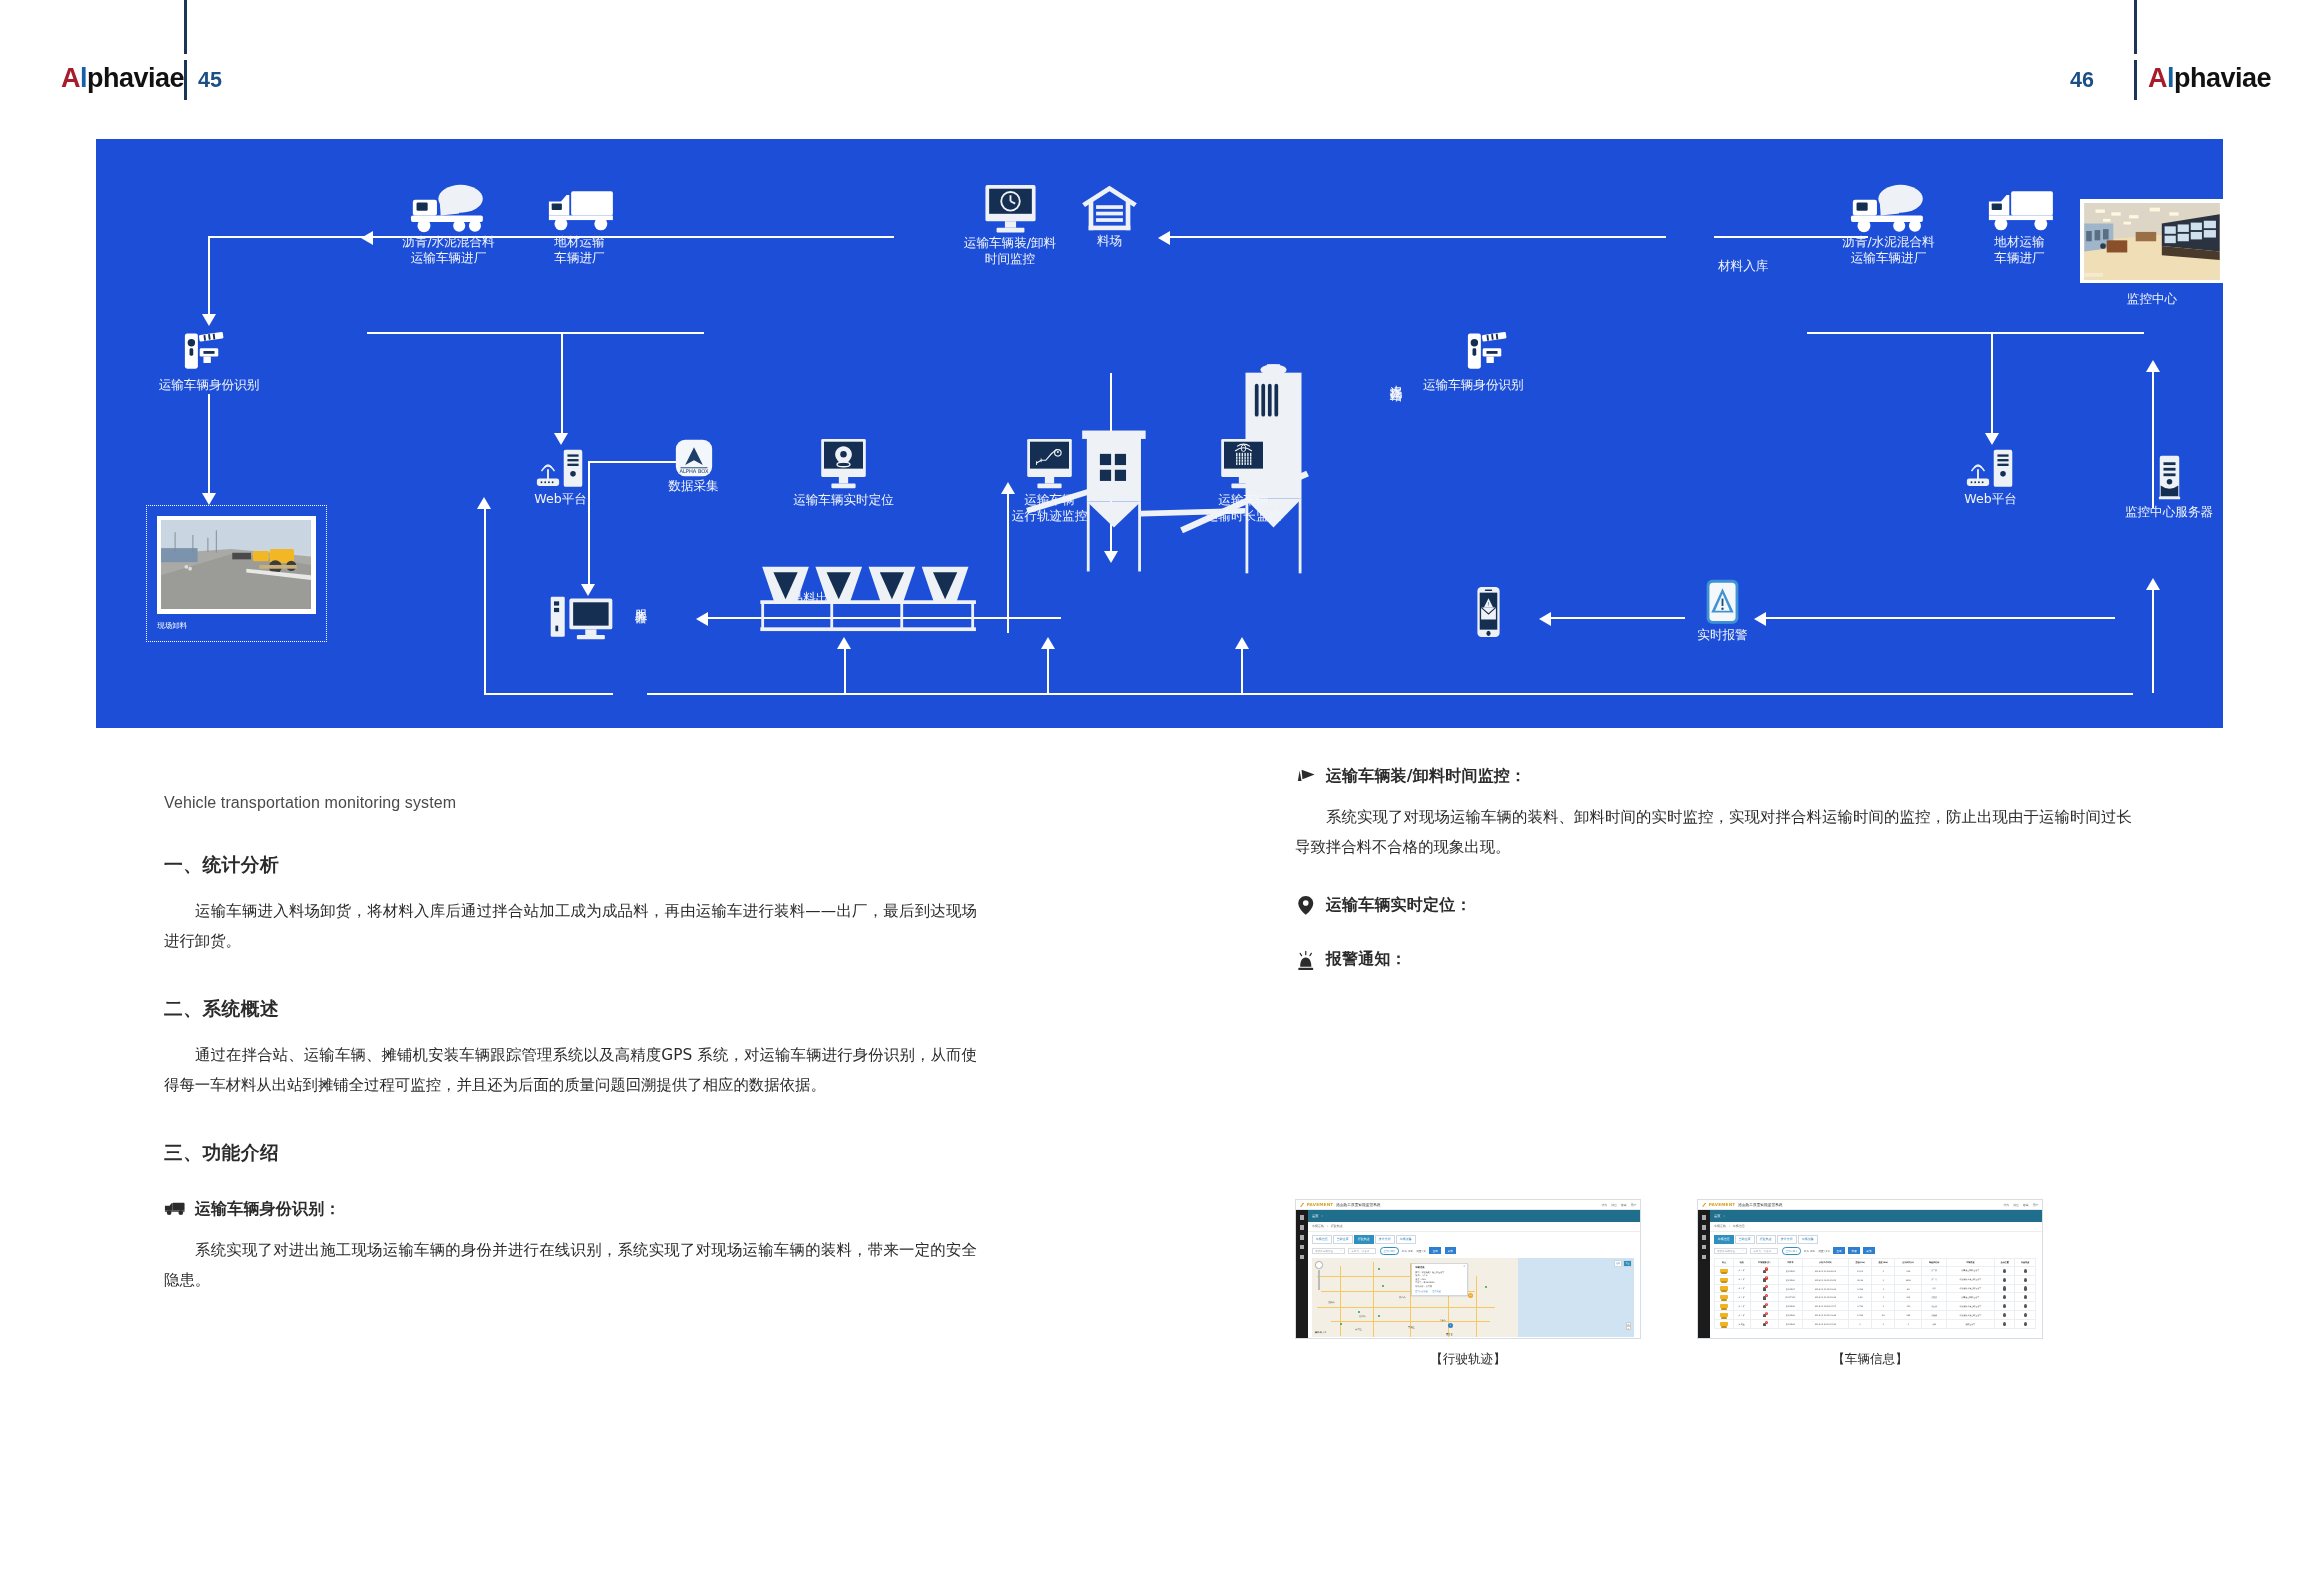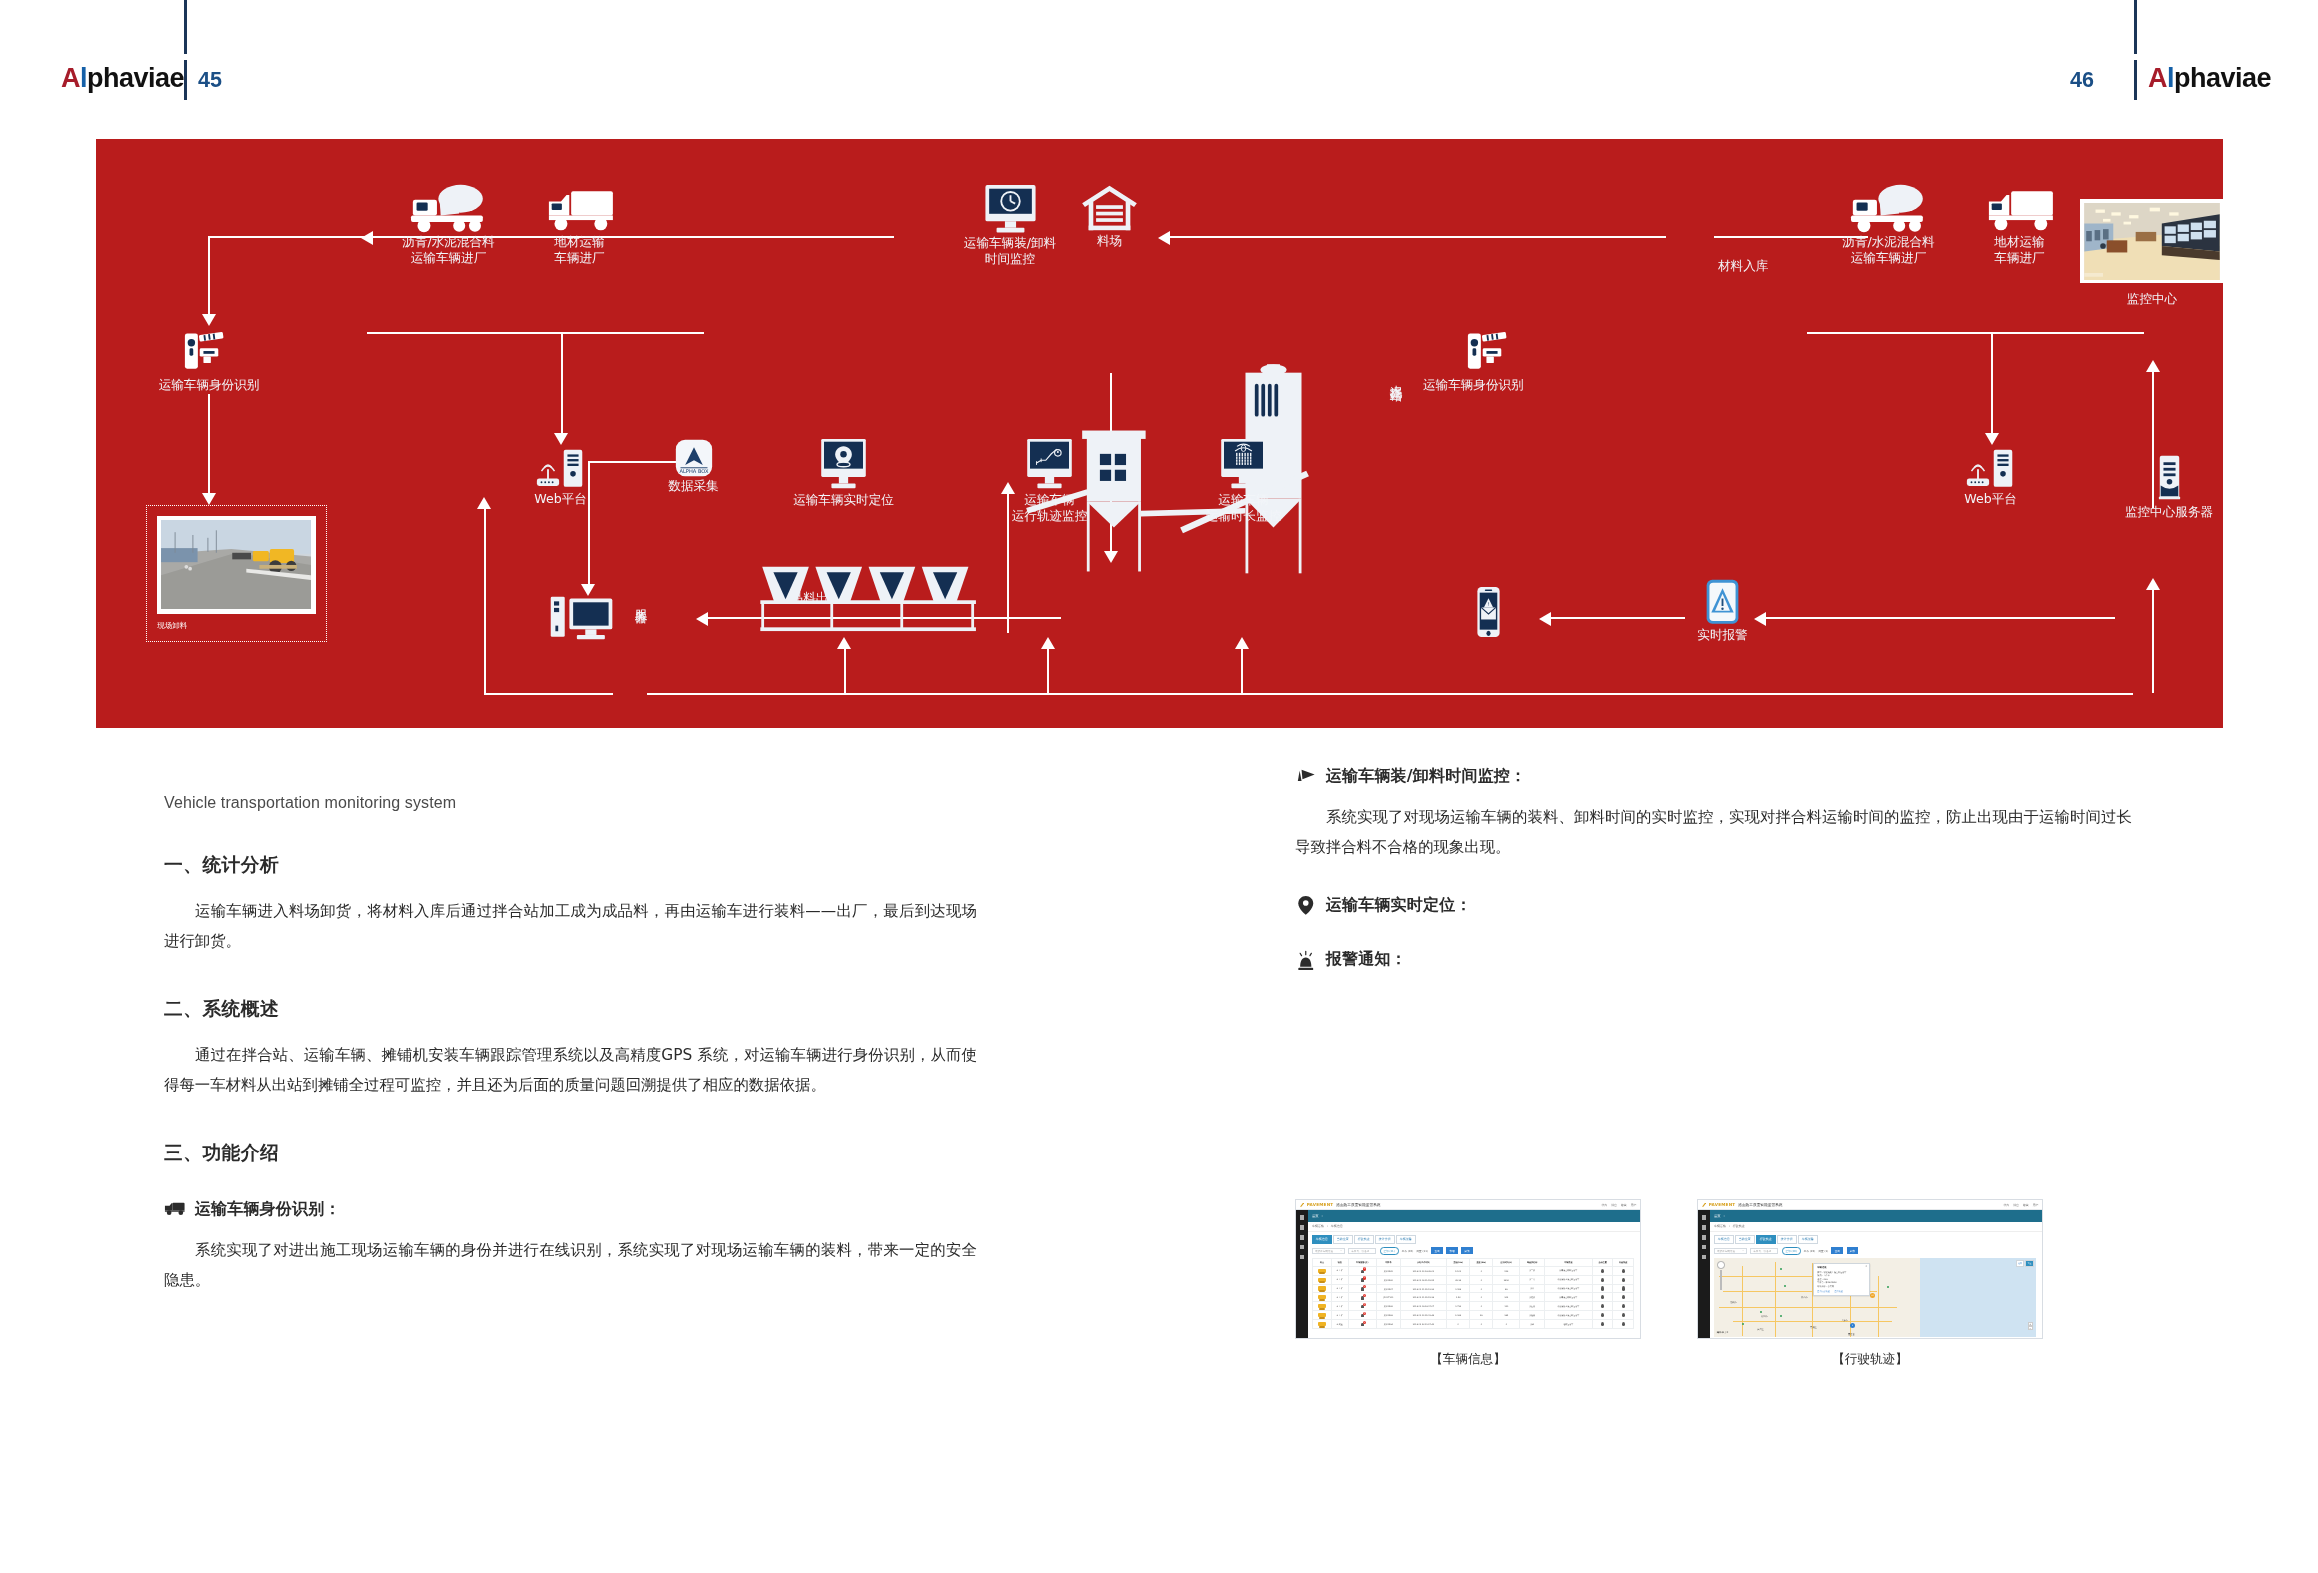--- a/index.html
+++ b/index.html
@@ -26,21 +26,21 @@
   .pg-div.l { left:184px; }
   .pg-div.r { left:2134px; }
 
   .pgnum { position:absolute; top:68px; font-size:21.5px; font-weight:bold; color:#1b4f86; }
   .pgnum.l { left:198px; }
   .pgnum.r { left:2070px; }
 
   
   .diagram {
     position:absolute; left:96px; top:139px; width:2127px; height:589px;
-    background:#b91c1c; color:#fff; overflow:hidden;
+    background:#1d4ed8; color:#fff; overflow:hidden;
   }
   .node { position:absolute; text-align:center; }
   .node .lbl { font-size:12.6px; line-height:1.28; color:#f2f5f9; white-space:pre-line;
                font-family:"DejaVu Sans",sans-serif; }
   .ico { margin:0 auto; display:block; }
 
   .vlbl { position:absolute; font-size:12.6px; line-height:1.28; color:#f2f5f9;
           writing-mode:vertical-rl; text-orientation:upright; letter-spacing:0.9px;
           font-family:"DejaVu Sans",sans-serif; }
 
@@ -751,20 +751,132 @@
           <line x1="11" y1="7" x2="14" y2="12"></line>
           <line x1="35" y1="7" x2="32" y2="12"></line>
         </g>
       </svg>
     </span>
     <span class="ft">报警通知：</span>
   </div>
 </div>
 
 <div class="shots">
+
+  <div class="shot">
+    <div class="win">
+      <div class="mini-top">
+        <svg width="4.2" height="4.2" viewBox="0 0 9 9">
+            <path d="M0 8 L6 0 L9 0 L3 8 Z" fill="#d8a221"></path>
+          </svg>
+        <span class="mini-logo">PAVEMENT</span>
+        <span class="mini-apptitle">路面施工质量智能监管系统</span>
+        <span class="mini-topright">
+          <span>代办</span>
+          <span>消息</span>
+          <span>收藏</span>
+          <span>用户</span>
+        </span>
+      </div>
+      <div class="mini-side">
+          <i></i>
+          <i></i>
+          <i></i>
+          <i></i>
+          <i></i>
+        </div>
+      <div class="mini-bluebar">
+          <span>首页</span>
+          <span style="margin-left:2.8px;">›</span>
+        </div>
+      <div class="mini-crumb">
+        <span>车辆运输</span>
+        <span>›</span>
+        <span>行驶轨迹</span>
+      </div>
+      <div class="mini-tabs">
+        <span>车辆信息</span>
+        <span>当前位置</span>
+        <span class="on">行驶轨迹</span>
+        <span>统计分析</span>
+        <span>车辆报警</span>
+      </div>
+      <div class="mini-filters">
+        <span class="sel">
+            <span>请选择车辆用途</span>
+            <span>⌄</span>
+          </span>
+        <span class="inp">车牌号、设备id</span>
+        <span class="chip">全部 (20)</span>
+        <span class="cnt">工作 (19)</span>
+        <span class="cnt">闲置 (1)</span>
+        <span class="btn">查询</span>
+        <span class="btn">刷新</span>
+      </div>
+
+      <div class="mini-map">
+        <div class="land"></div>
+        <div class="rd" style="left:4.7px; top:18.7px; width:140px;"></div>
+        <div class="rd" style="left:9.3px; top:33px; width:154px;"></div>
+        <div class="rd" style="left:4.7px; top:49px; width:178px;"></div>
+        <div class="rd" style="left:18.7px; top:63px; width:159px;"></div>
+        <div class="rdv" style="left:28px; top:8.4px; height:70px;"></div>
+        <div class="rdv" style="left:61px; top:4.7px; height:75px;"></div>
+        <div class="rdv" style="left:98px; top:5.6px; height:74px;"></div>
+        <div class="rdv" style="left:136px; top:11.2px; height:68px;"></div>
+        <div class="rdv" style="left:164px; top:18.7px; height:61px;"></div>
+
+        <div class="city" style="left:16px; top:43px;">无锡市</div>
+        <div class="city" style="left:47px; top:57px;">苏州市</div>
+        <div class="city" style="left:127px; top:61px;">上海市</div>
+        <div class="city" style="left:2.8px; top:73px;">湖州市</div>
+        <div class="city" style="left:87px; top:38px;">昆山市</div>
+        <div class="city" style="left:96px; top:68px;">青浦区</div>
+        <div class="city" style="left:43px; top:70px;">吴江区</div>
+        <div class="city" style="left:134px; top:75px;">嘉定县</div>
+
+        <div class="poi" style="left:66px; top:10.3px;"></div>
+        <div class="poi" style="left:70px; top:27px;"></div>
+        <div class="poi" style="left:46px; top:53px;"></div>
+        <div class="poi" style="left:66px; top:57px;"></div>
+        <div class="poi" style="left:173px; top:28px;"></div>
+        <div class="poi" style="left:28px; top:65px;"></div>
+
+        <div class="marker-or" style="left:156px; top:35px;">16</div>
+        <div class="marker-blue" style="left:136px; top:65px;">2</div>
+
+        <div class="pop" style="left:99px; top:5.6px;">
+          <span class="x">X</span>
+          <div class="pt">车辆信息</div>
+          <div class="pr">类型：水泥混凝土混合料运输车</div>
+          <div class="pr">状态：工作中</div>
+          <div class="pr">速度：0km</div>
+          <div class="pr">车牌号：界A60WK6</div>
+          <div class="pr">司机名称：张文博</div>
+          <div class="pl">
+            <span>查看历史轨迹</span>
+            <span>查看轨迹</span>
+          </div>
+        </div>
+
+        <div class="layer">
+          <span>地图</span>
+          <span class="on">卫星</span>
+        </div>
+        <div class="navctl"></div>
+        <div class="slider"></div>
+        <div class="zoomctl">
+            <i>+</i>
+            <i>−</i>
+          </div>
+        <div class="scale"><span>Bai</span> · <span>20 公里</span></div>
+      </div>
+    </div>
+    <div class="cap">【行驶轨迹】</div>
+  </div>
 
   <div class="shot">
     <div class="win">
       <div class="mini-top">
         <svg width="4.2" height="4.2" viewBox="0 0 9 9">
             <path d="M0 8 L6 0 L9 0 L3 8 Z" fill="#d8a221"></path>
           </svg>
         <span class="mini-logo">PAVEMENT</span>
         <span class="mini-apptitle">路面施工质量智能监管系统</span>
         <span class="mini-topright">
@@ -924,126 +1036,14 @@
               <td>张翠</td>
               <td>地材运输车</td>
               <td><span class="pin-ico"></span></td>
               <td><span class="pin-ico"></span></td>
             </tr>
           </tbody>
       </table>
     </div>
     <div class="cap">【车辆信息】</div>
   </div>
-
-  <div class="shot">
-    <div class="win">
-      <div class="mini-top">
-        <svg width="4.2" height="4.2" viewBox="0 0 9 9">
-            <path d="M0 8 L6 0 L9 0 L3 8 Z" fill="#d8a221"></path>
-          </svg>
-        <span class="mini-logo">PAVEMENT</span>
-        <span class="mini-apptitle">路面施工质量智能监管系统</span>
-        <span class="mini-topright">
-          <span>代办</span>
-          <span>消息</span>
-          <span>收藏</span>
-          <span>用户</span>
-        </span>
-      </div>
-      <div class="mini-side">
-          <i></i>
-          <i></i>
-          <i></i>
-          <i></i>
-          <i></i>
-        </div>
-      <div class="mini-bluebar">
-          <span>首页</span>
-          <span style="margin-left:2.8px;">›</span>
-        </div>
-      <div class="mini-crumb">
-        <span>车辆运输</span>
-        <span>›</span>
-        <span>行驶轨迹</span>
-      </div>
-      <div class="mini-tabs">
-        <span>车辆信息</span>
-        <span>当前位置</span>
-        <span class="on">行驶轨迹</span>
-        <span>统计分析</span>
-        <span>车辆报警</span>
-      </div>
-      <div class="mini-filters">
-        <span class="sel">
-            <span>请选择车辆用途</span>
-            <span>⌄</span>
-          </span>
-        <span class="inp">车牌号、设备id</span>
-        <span class="chip">全部 (20)</span>
-        <span class="cnt">工作 (19)</span>
-        <span class="cnt">闲置 (1)</span>
-        <span class="btn">查询</span>
-        <span class="btn">刷新</span>
-      </div>
-
-      <div class="mini-map">
-        <div class="land"></div>
-        <div class="rd" style="left:4.7px; top:18.7px; width:140px;"></div>
-        <div class="rd" style="left:9.3px; top:33px; width:154px;"></div>
-        <div class="rd" style="left:4.7px; top:49px; width:178px;"></div>
-        <div class="rd" style="left:18.7px; top:63px; width:159px;"></div>
-        <div class="rdv" style="left:28px; top:8.4px; height:70px;"></div>
-        <div class="rdv" style="left:61px; top:4.7px; height:75px;"></div>
-        <div class="rdv" style="left:98px; top:5.6px; height:74px;"></div>
-        <div class="rdv" style="left:136px; top:11.2px; height:68px;"></div>
-        <div class="rdv" style="left:164px; top:18.7px; height:61px;"></div>
-
-        <div class="city" style="left:16px; top:43px;">无锡市</div>
-        <div class="city" style="left:47px; top:57px;">苏州市</div>
-        <div class="city" style="left:127px; top:61px;">上海市</div>
-        <div class="city" style="left:2.8px; top:73px;">湖州市</div>
-        <div class="city" style="left:87px; top:38px;">昆山市</div>
-        <div class="city" style="left:96px; top:68px;">青浦区</div>
-        <div class="city" style="left:43px; top:70px;">吴江区</div>
-        <div class="city" style="left:134px; top:75px;">嘉定县</div>
-
-        <div class="poi" style="left:66px; top:10.3px;"></div>
-        <div class="poi" style="left:70px; top:27px;"></div>
-        <div class="poi" style="left:46px; top:53px;"></div>
-        <div class="poi" style="left:66px; top:57px;"></div>
-        <div class="poi" style="left:173px; top:28px;"></div>
-        <div class="poi" style="left:28px; top:65px;"></div>
-
-        <div class="marker-or" style="left:156px; top:35px;">16</div>
-        <div class="marker-blue" style="left:136px; top:65px;">2</div>
-
-        <div class="pop" style="left:99px; top:5.6px;">
-          <span class="x">X</span>
-          <div class="pt">车辆信息</div>
-          <div class="pr">类型：水泥混凝土混合料运输车</div>
-          <div class="pr">状态：工作中</div>
-          <div class="pr">速度：0km</div>
-          <div class="pr">车牌号：界A60WK6</div>
-          <div class="pr">司机名称：张文博</div>
-          <div class="pl">
-            <span>查看历史轨迹</span>
-            <span>查看轨迹</span>
-          </div>
-        </div>
-
-        <div class="layer">
-          <span>地图</span>
-          <span class="on">卫星</span>
-        </div>
-        <div class="navctl"></div>
-        <div class="slider"></div>
-        <div class="zoomctl">
-            <i>+</i>
-            <i>−</i>
-          </div>
-        <div class="scale"><span>Bai</span> · <span>20 公里</span></div>
-      </div>
-    </div>
-    <div class="cap">【行驶轨迹】</div>
-  </div>
 </div>
 
 
 </body></html>

